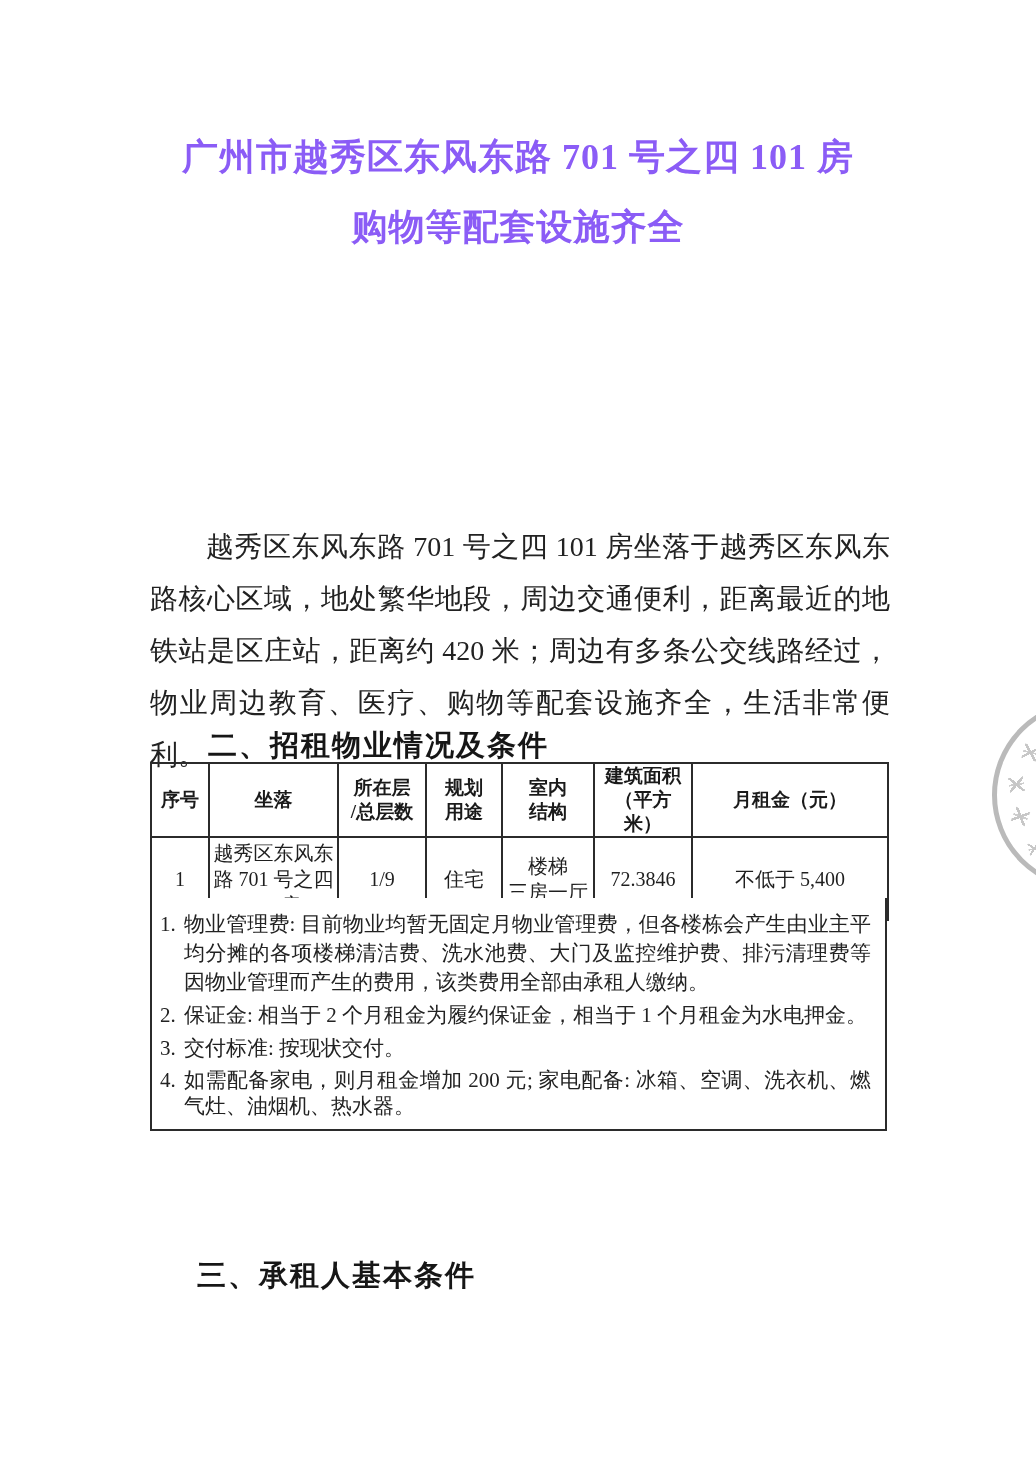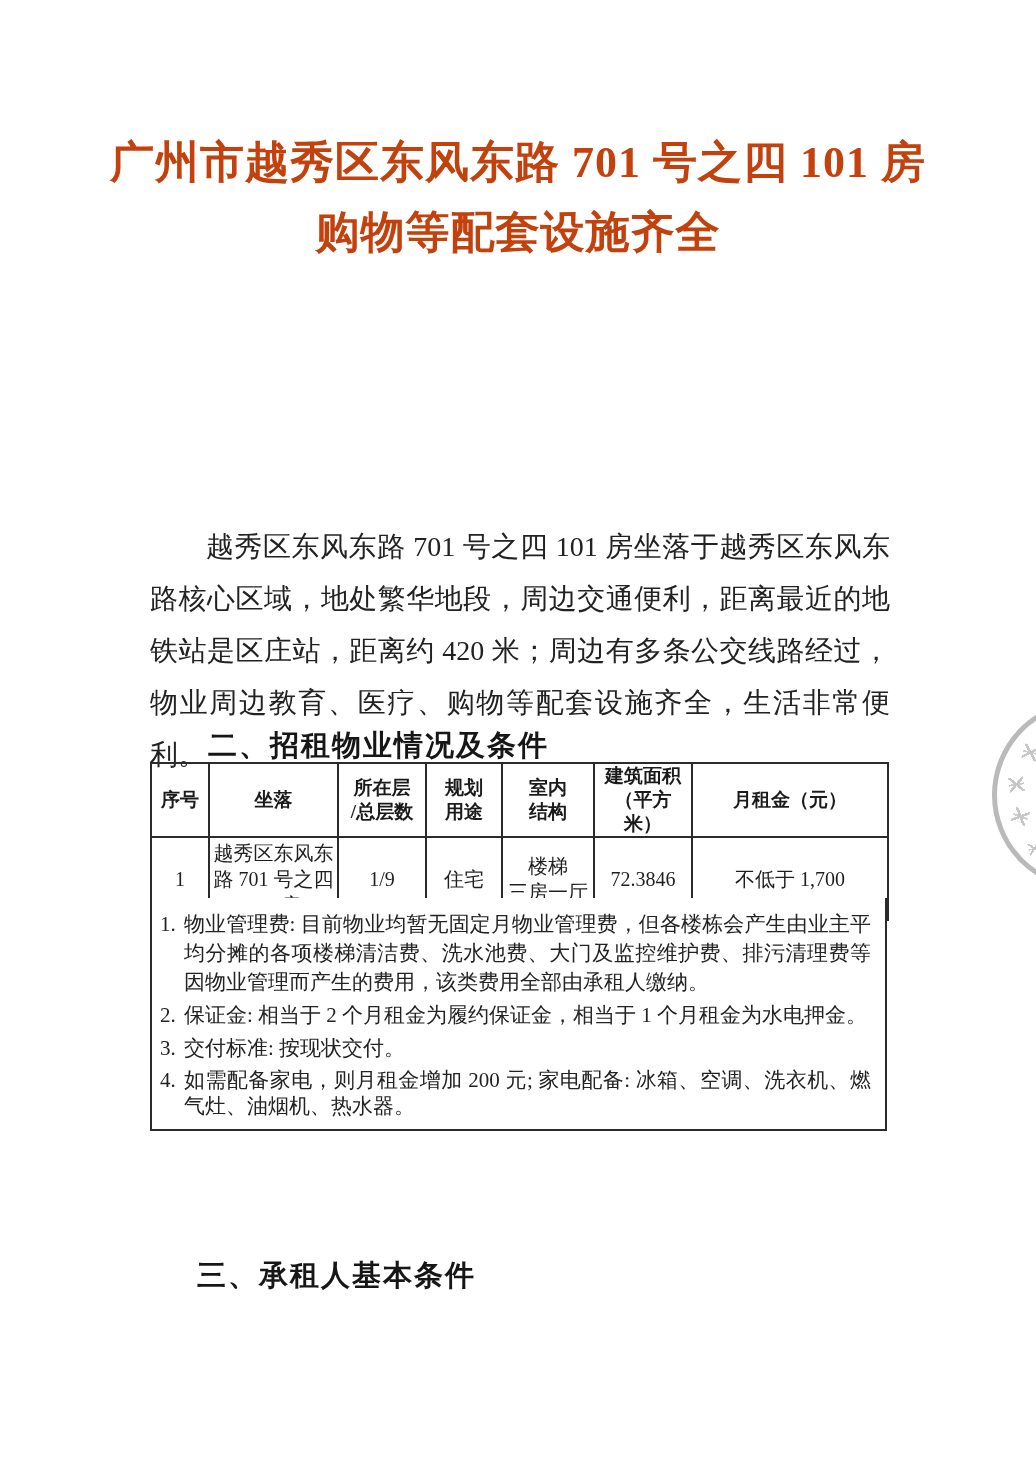--- a/index.html
+++ b/index.html
@@ -9,24 +9,24 @@
     height: 1468px;
     background: #ffffff;
     overflow: hidden;
     color: #1c1c1c;
     font-family: "Liberation Serif", "DejaVu Serif", serif;
   }
   .title {
     position: absolute;
     left: 0; right: 0;
     text-align: center;
-    font-size: 44px;
+    font-size: 36px;
     font-weight: bold;
     letter-spacing: 1px;
-    color: #c2410c;
+    color: #8b5cf6;
     font-family: "Liberation Serif", "DejaVu Serif", serif;
   }
   .title-1 { top: 133px; }
   .title-2 { top: 203px; }
   .para {
     position: absolute;
     left: 150px;
     width: 740px;
     font-size: 28px;
     text-align: justify;
@@ -174,21 +174,21 @@
     </thead>
     <tbody>
       <tr>
         <td>1</td>
         <td>越秀区东风东路 701 号之四 101 房</td>
         <td>1/9</td>
         <td>住宅</td>
         <td>楼梯
 三房一厅</td>
         <td>72.3846</td>
-        <td>不低于 1,700</td>
+        <td>不低于 5,400</td>
       </tr>
     </tbody>
   </table>
 
   <div class="cond-box">
 
     <div class="cond-item">
       <span class="cond-num">1.</span>
       <span class="cond-text">物业管理费: 目前物业均暂无固定月物业管理费，但各楼栋会产生由业主平均分摊的各项楼梯清洁费、洗水池费、大门及监控维护费、排污清理费等因物业管理而产生的费用，该类费用全部由承租人缴纳。</span>
     </div>

